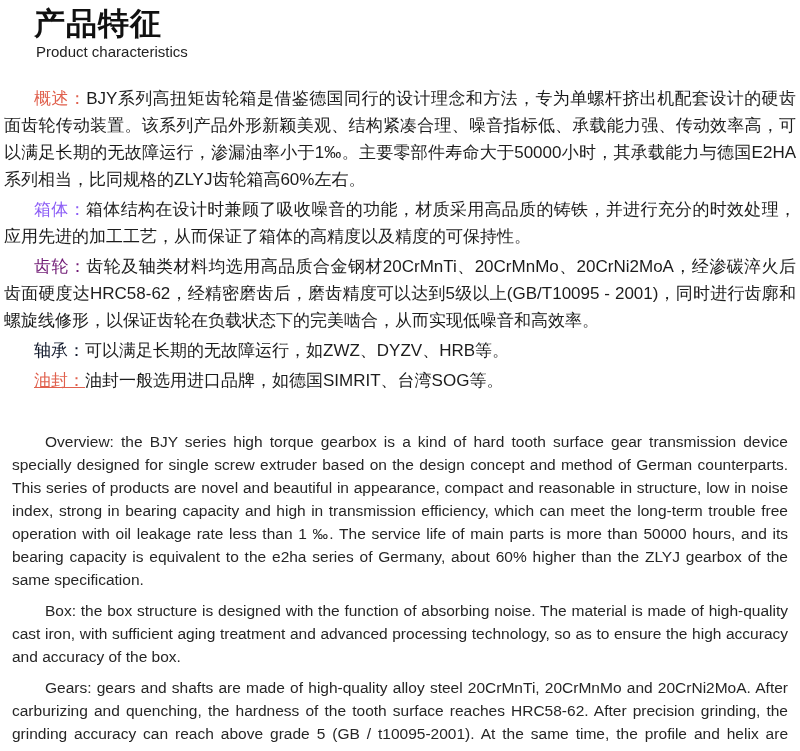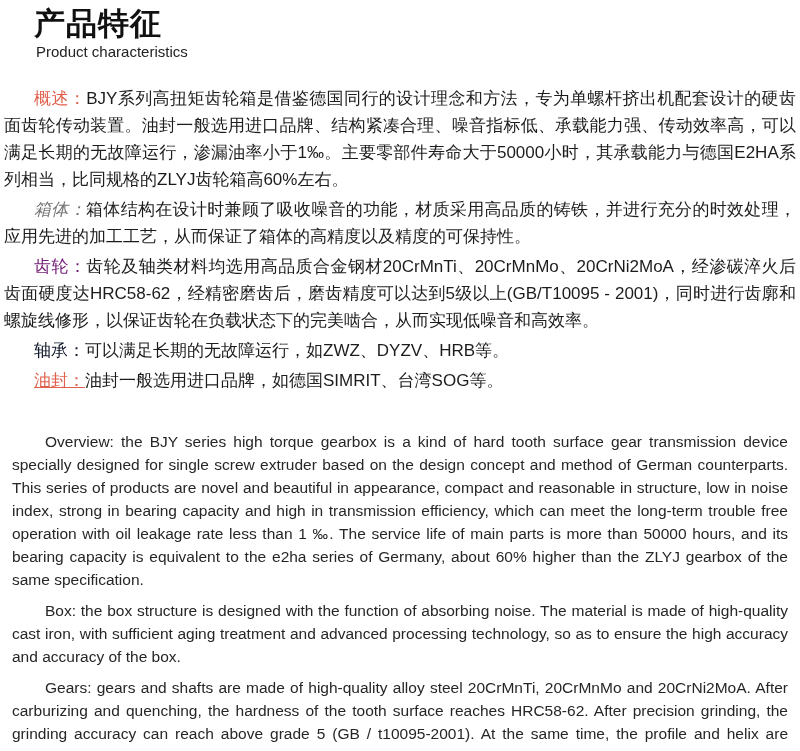--- a/index.html
+++ b/index.html
@@ -66,22 +66,22 @@
 <body style="color: rgb(31, 31, 31);">
 
 <div class="page">
 
   <div class="header">
     <h1>产品特征</h1>
     <div class="subtitle">Product characteristics</div>
   </div>
 
   <div class="zh-section">
-    <p><span class="zh-label" style="color: rgb(224, 96, 77);">概述：</span><span>BJY系列高扭矩齿轮箱是借鉴德国同行的设计理念和方法，专为单螺杆挤出机配套设计的硬齿面齿轮传动装置。油封一般选用进口品牌、结构紧凑合理、噪音指标低、承载能力强、传动效率高，可以满足长期的无故障运行，渗漏油率小于1‰。主要零部件寿命大于50000小时，其承载能力与德国E2HA系列相当，比同规格的ZLYJ齿轮箱高60%左右。</span></p>
-    <p><span class="zh-label" style="color: #737373; font-style: italic;">箱体：</span><span>箱体结构在设计时兼顾了吸收噪音的功能，材质采用高品质的铸铁，并进行充分的时效处理，应用先进的加工工艺，从而保证了箱体的高精度以及精度的可保持性。</span></p>
+    <p><span class="zh-label" style="color: rgb(224, 96, 77);">概述：</span><span>BJY系列高扭矩齿轮箱是借鉴德国同行的设计理念和方法，专为单螺杆挤出机配套设计的硬齿面齿轮传动装置。该系列产品外形新颖美观、结构紧凑合理、噪音指标低、承载能力强、传动效率高，可以满足长期的无故障运行，渗漏油率小于1‰。主要零部件寿命大于50000小时，其承载能力与德国E2HA系列相当，比同规格的ZLYJ齿轮箱高60%左右。</span></p>
+    <p><span class="zh-label" style="color: #8b5cf6;">箱体：</span><span>箱体结构在设计时兼顾了吸收噪音的功能，材质采用高品质的铸铁，并进行充分的时效处理，应用先进的加工工艺，从而保证了箱体的高精度以及精度的可保持性。</span></p>
     <p><span class="zh-label" style="color: #701a75;">齿轮：</span><span>齿轮及轴类材料均选用高品质合金钢材20CrMnTi、20CrMnMo、20CrNi2MoA，经渗碳淬火后齿面硬度达HRC58-62，经精密磨齿后，磨齿精度可以达到5级以上(GB/T10095 - 2001)，同时进行齿廓和螺旋线修形，以保证齿轮在负载状态下的完美啮合，从而实现低噪音和高效率。</span></p>
     <p><span class="zh-label" style="color: #0f172a;">轴承：</span><span>可以满足长期的无故障运行，如ZWZ、DYZV、HRB等。</span></p>
     <p><span class="zh-label" style="color: rgb(224, 96, 77); text-decoration: underline;">油封：</span><span>油封一般选用进口品牌，如德国SIMRIT、台湾SOG等。</span></p>
   </div>
 
   <div class="en-section">
     <p>Overview: the BJY series high torque gearbox is a kind of hard tooth surface gear transmission device specially designed for single screw extruder based on the design concept and method of German counterparts. This series of products are novel and beautiful in appearance, compact and reasonable in structure, low in noise index, strong in bearing capacity and high in transmission efficiency, which can meet the long-term trouble free operation with oil leakage rate less than 1 ‰. The service life of main parts is more than 50000 hours, and its bearing capacity is equivalent to the e2ha series of Germany, about 60% higher than the ZLYJ gearbox of the same specification.</p>
     <p>Box: the box structure is designed with the function of absorbing noise. The material is made of high-quality cast iron, with sufficient aging treatment and advanced processing technology, so as to ensure the high accuracy and accuracy of the box.</p>
     <p>Gears: gears and shafts are made of high-quality alloy steel 20CrMnTi, 20CrMnMo and 20CrNi2MoA. After carburizing and quenching, the hardness of the tooth surface reaches HRC58-62. After precision grinding, the grinding accuracy can reach above grade 5 (GB / t10095-2001). At the same time, the profile and helix are modified to ensure the perfect engagement of the gears under load, so as to achieve low noise and high efficiency.</p>
 

